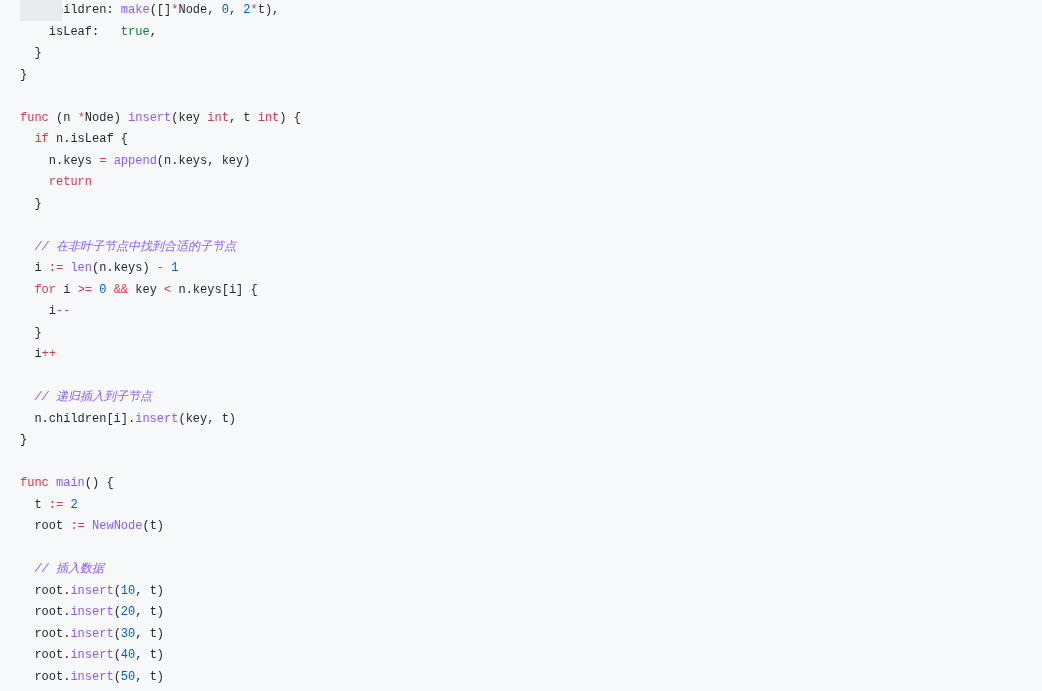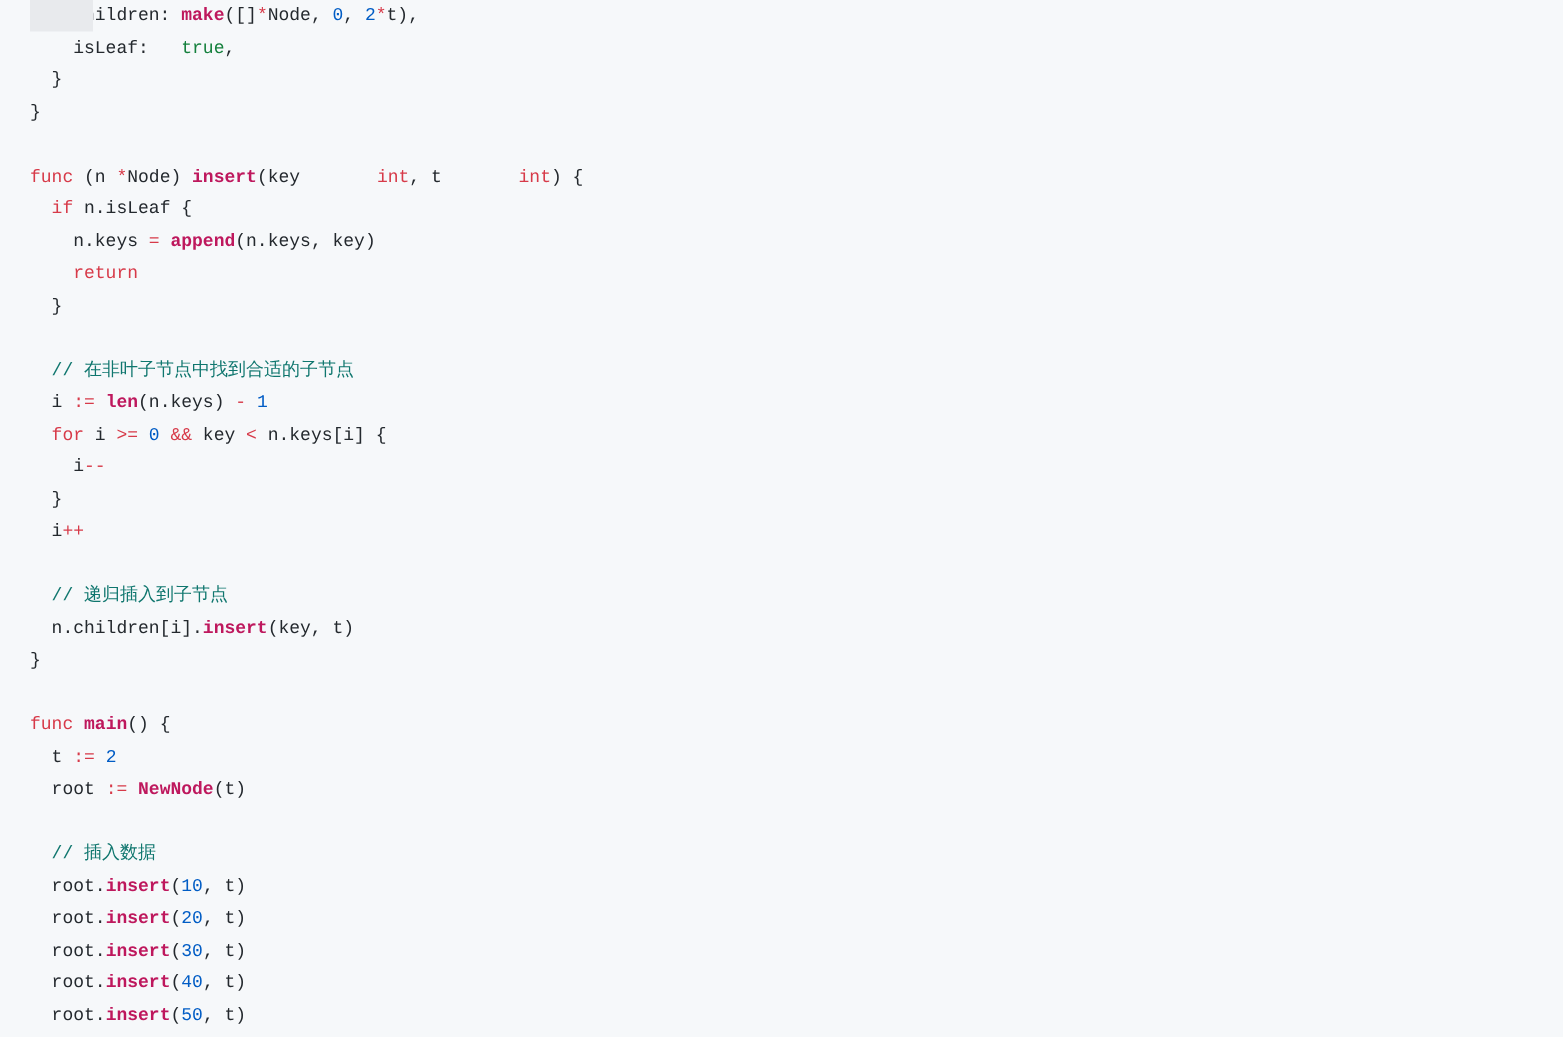--- a/index.html
+++ b/index.html
@@ -9,26 +9,26 @@
   font-size: 12px;
   line-height: 21.5px;
   color: #24292e;
   padding: 0 0 20px 20px;
 }
 .code-block {
   white-space: pre;
 }
 .line { display: block; }
 .kw { color: #d73a49; margin-top: 40px; }
-.fn { color: #be185d; font-weight: bold; }
-.typ { color: #d73a49; margin-left: 44px; }
+.fn { color: #8b5cf6; }
+.typ { color: #d73a49; }
 .num { color: #005cc5; }
 .bool { color: #15803d; }
 .op { color: #d73a49; }
-.cmt { color: #0f766e; }
+.cmt { color: #8b5cf6; font-style: italic; }
 .ident { color: #24292e; }
 .paren { color: #24292e; }
 .gutter-highlight {
   position: absolute;
   left: 0;
   top: 0;
   width: 42px;
   height: 21px;
   background: #e8eaed;
 }

